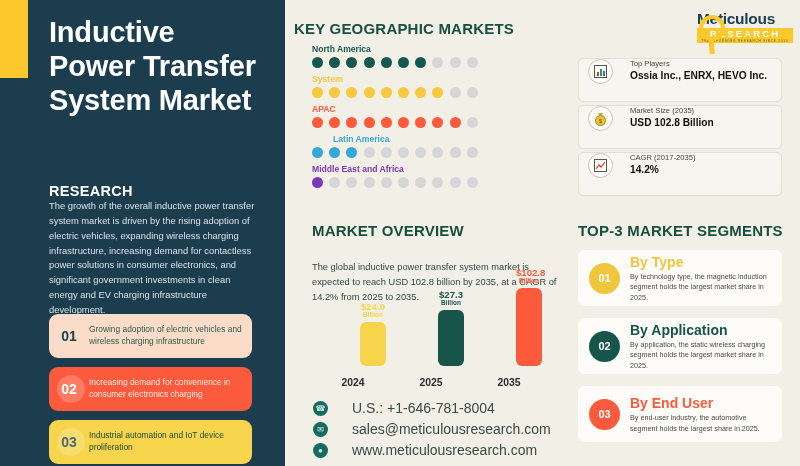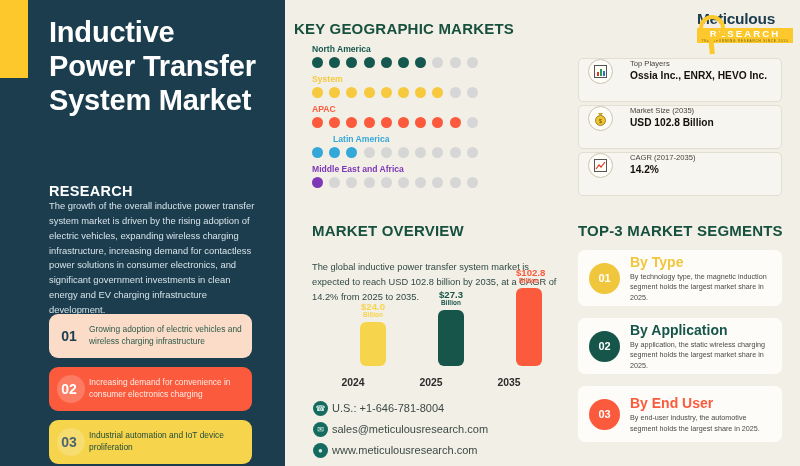--- a/index.html
+++ b/index.html
@@ -121,21 +121,21 @@
   }
 
   
   .contact { position:absolute; left:313px; top:399px; }
   .c-row { display:flex; align-items:center; height:18px; margin-bottom:3px; }
   .c-icon {
     width:15px; height:15px; border-radius:50%; background:#156b5f;
     display:flex; align-items:center; justify-content:center;
     color:#cfe9e2; font-size:8px; flex:0 0 15px;
   }
-  .c-txt { margin-left:4px; font-size:11px; color:#3a4a44; }
+  .c-txt { margin-left:24px; font-size:14px; color:#3a4a44; }
 
   
   .seg-card {
     position:absolute; left:578px; width:204px; height:56px;
     background:#fdfcf8; border-radius:7px; display:flex; align-items:center;
   }
   .seg-badge {
     width:31px; height:31px; flex:0 0 31px; margin-left:11px;
     border-radius:50%; color:#ffffff; font-size:11px; font-weight:bold;
     display:flex; align-items:center; justify-content:center;

